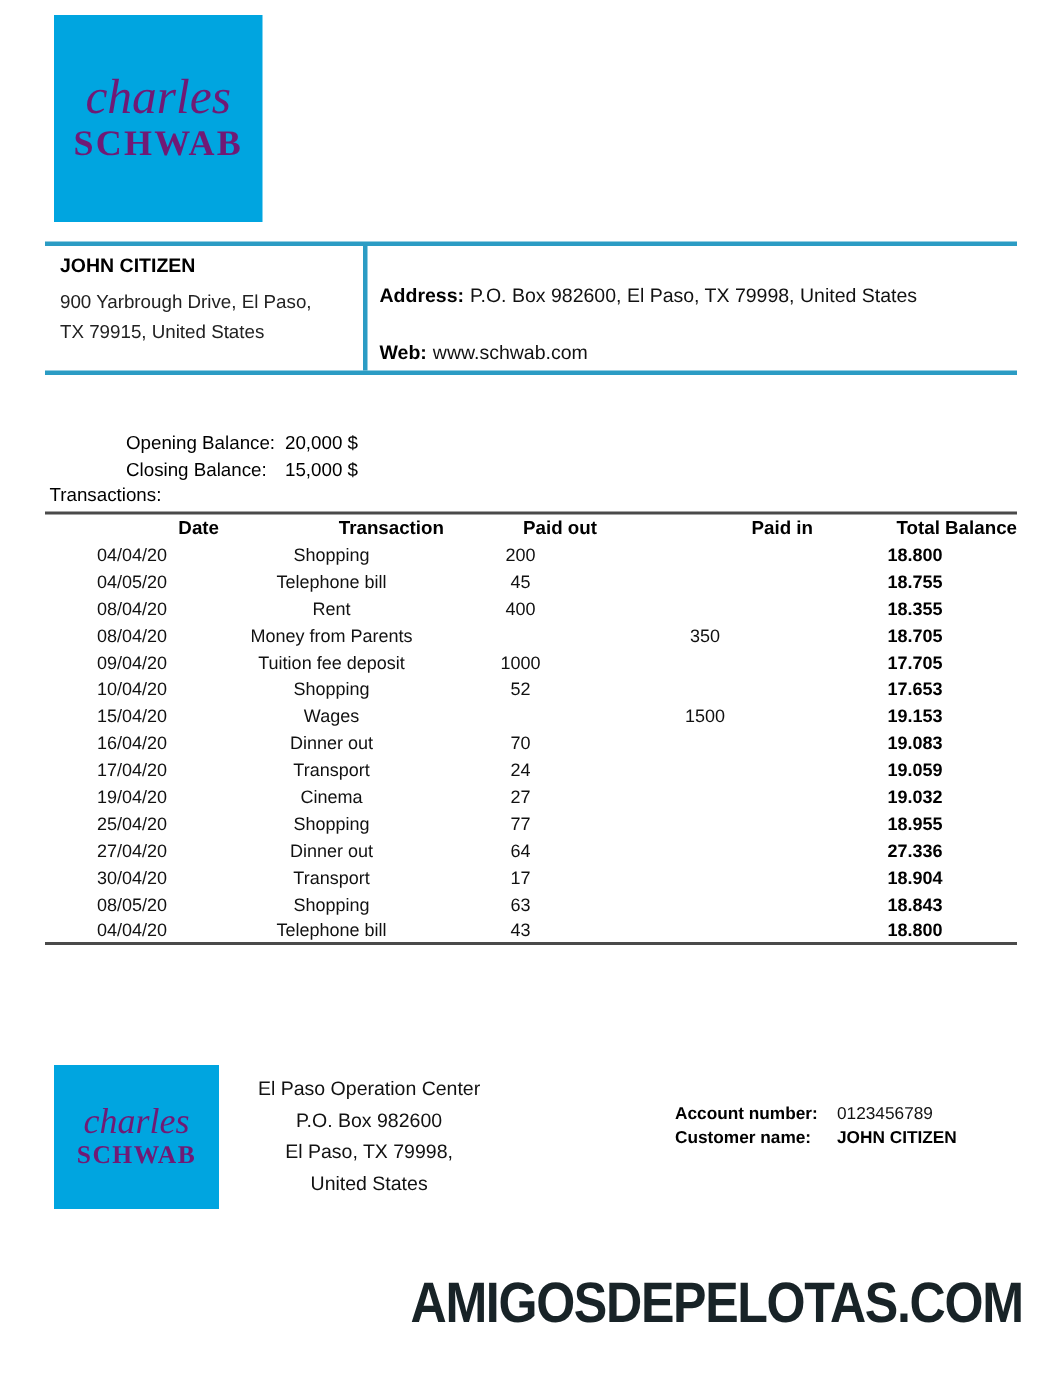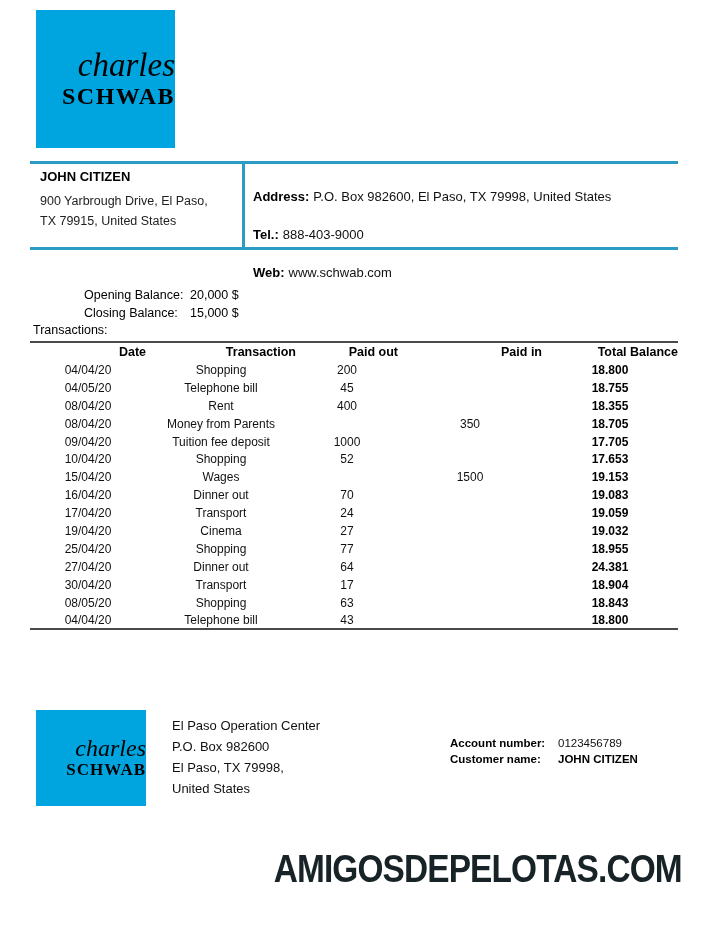--- a/index.html
+++ b/index.html
@@ -13,23 +13,23 @@
   .page {
     position: absolute; left: 0; top: 0;
     width: 708px; height: 926px;
     background: #ffffff; overflow: hidden;
   }
 
   
   .logo {
     position: absolute;
     background: var(--brand-blue, #00a5e0);
-    color: #000000;
+    color: #701a75;
     display: flex; flex-direction: column;
-    align-items: flex-end; justify-content: center;
+    align-items: center; justify-content: center;
   }
   .logo-main { left: 36px; top: 10px; width: 139px; height: 138px; }
   .logo-footer { left: 36px; top: 710px; width: 110px; height: 96px; }
   .logo .charles {
     font-family: "Liberation Serif", serif;
     font-style: italic; font-weight: 400; line-height: 1.05;
   }
   .logo .schwab {
     font-family: "Liberation Serif", serif;
     font-weight: 700; letter-spacing: 1.5px; line-height: 1.1;
@@ -79,21 +79,21 @@
     padding: 0;
   }
   .tx-table td {
     height: 17.9px; text-align: center; vertical-align: middle;
     padding: 0; color: #111;
   }
   .tx-table td:nth-child(5) { font-weight: 700; color: #000; }
 
   
   .footer-address { position: absolute; left: 172px; top: 715px; }
-  .footer-address .faddr-line { font-size: 13px; line-height: 21px; color: #111; }
+  .footer-address .faddr-line { font-size: 13px; line-height: 21px; color: #111; text-align: center; }
 
   .account-block { position: absolute; left: 450px; top: 735px; }
   .acct-row { font-size: 11.5px; line-height: 16px; }
   .acct-label { display: inline-block; width: 108px; font-weight: 700; }
   .acct-value { color: #111; }
   .acct-value.bold { font-weight: 700; color: #000; }
 
   
   .watermark {
     position: absolute; right: 26px; top: 848px;
@@ -120,23 +120,20 @@
 
   <div class="customer-block">
     <div class="cust-name">JOHN CITIZEN</div>
     <div class="cust-line">900 Yarbrough Drive, El Paso,</div>
     <div class="cust-line">TX 79915, United States</div>
   </div>
 
   <div class="contact-block">
     <div class="contact-line">
       <span class="lbl">Address:</span><span>P.O. Box 982600, El Paso, TX 79998, United States</span>
-    </div>
-    <div class="contact-line">
-      <span class="lbl">Tel.:</span><span>888-403-9000</span>
     </div>
     <div class="contact-line">
       <span class="lbl">Web:</span><span>www.schwab.com</span>
     </div>
   </div>
 
   <div class="summary">
     <div class="sum-row">
       <span class="sum-label">Opening Balance:</span><span class="sum-value">20,000 $</span>
     </div>
@@ -239,21 +236,21 @@
           <td>Shopping</td>
           <td>77</td>
           <td></td>
           <td>18.955</td>
         </tr>
         <tr>
           <td>27/04/20</td>
           <td>Dinner out</td>
           <td>64</td>
           <td></td>
-          <td>24.381</td>
+          <td>27.336</td>
         </tr>
         <tr>
           <td>30/04/20</td>
           <td>Transport</td>
           <td>17</td>
           <td></td>
           <td>18.904</td>
         </tr>
         <tr>
           <td>08/05/20</td>

